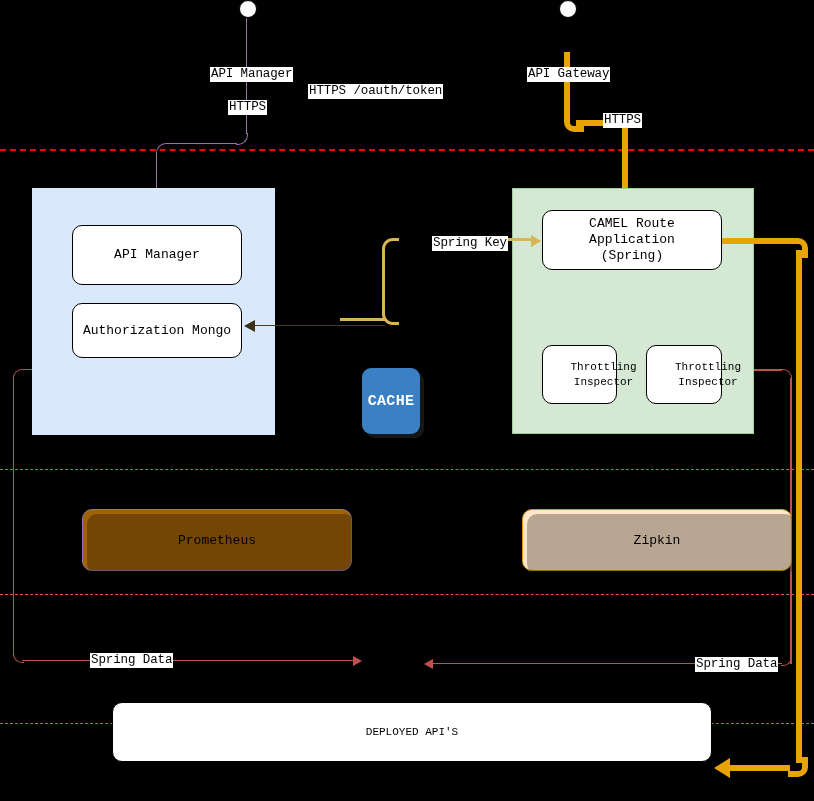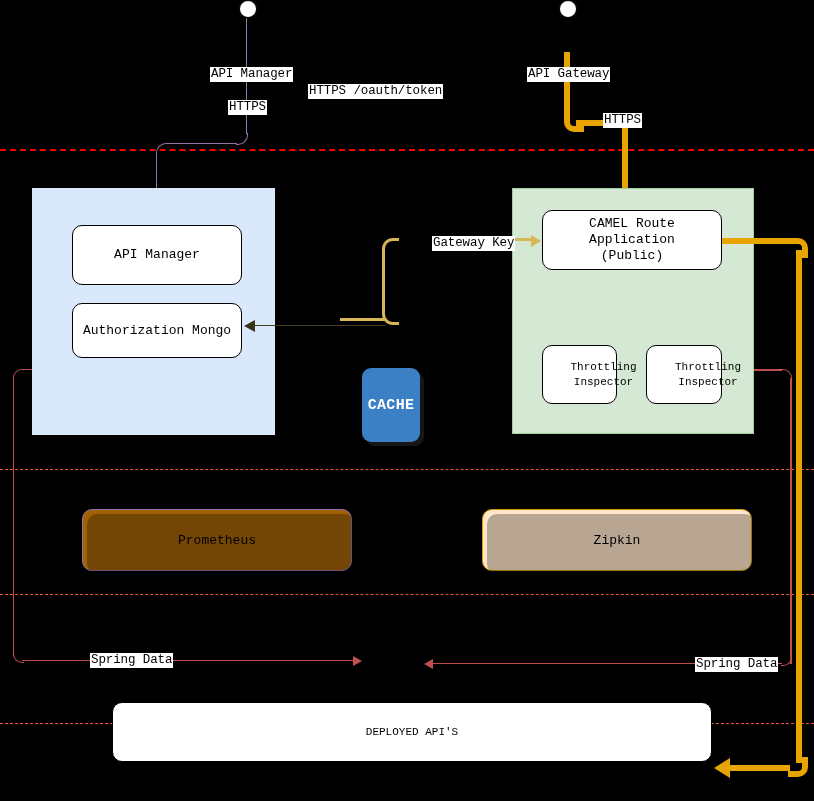--- a/index.html
+++ b/index.html
@@ -71,20 +71,21 @@
     box-sizing: border-box;
     box-shadow: 3px 3px 0 rgba(255,255,255,0.0);
   }
   .node-orange {
     background: #ffe6cc;
     border: 1px solid #d79b00;
     border-radius: 10px;
     display: flex; align-items: center; justify-content: center;
     color: #000; font-size: 13px;
     box-sizing: border-box;
+    margin-left: 40px;
   }
   .shadow-box::after {
     content: "";
     position: absolute;
     left: 4px; top: 4px; right: -4px; bottom: -4px;
     border-radius: 10px;
     background: rgba(0,0,0,0.28);
     z-index: -1;
   }
 
@@ -242,21 +243,21 @@
   <div class="abs zone-blue" style="left:32px; top:188px; width:241px; height:245px;"></div>
 
   <div class="abs node" style="left:72px; top:225px; width:170px; height:60px;">API Manager</div>
 
   <div class="abs node" style="left:72px; top:303px; width:170px; height:55px;">Authorization Mongo</div>
 
   <div class="abs zone-green" style="left:512px; top:188px; width:240px; height:244px;"></div>
 
   <div class="abs node" style="left:542px; top:210px; width:180px; height:60px; flex-direction:column;">
     <span>CAMEL Route Application</span>
-    <span>(Public)</span>
+    <span>(Spring)</span>
   </div>
 
   <div class="abs node small" style="left:542px; top:345px; width:75px; height:59px; flex-direction:column;">
     <span>Throttling</span>
     <span>Inspector</span>
   </div>
 
   <div class="abs node small" style="left:646px; top:345px; width:76px; height:59px; flex-direction:column;">
     <span>Throttling</span>
     <span>Inspector</span>
@@ -264,23 +265,23 @@
 
   <div class="ln solid-tan" style="left:432px; top:238px; width:103px; height:3.4px;"></div>
   <div class="arrow-right-tan" style="left:531px; top:235px;"></div>
   <div class="abs" style="left:382px; top:238px; width:14px; height:14px; border-left:3.4px solid #d6b656; border-top:3.4px solid #d6b656; border-top-left-radius:11px;"></div>
   <div class="ln solid-tan" style="left:382px; top:250px; width:3.4px; height:62px;"></div>
   <div class="abs" style="left:382px; top:308px; width:14px; height:14px; border-left:3.4px solid #d6b656; border-bottom:3.4px solid #d6b656; border-bottom-left-radius:11px;"></div>
   <div class="ln solid-tan" style="left:340px; top:318px; width:46px; height:3.4px;"></div>
   <div class="ln solid-dark" style="left:255px; top:325px; width:130px; height:1.4px;"></div>
   <div class="arrow-left-dark" style="left:244px; top:320px;"></div>
 
-  <div class="abs edge-label" style="left:432px; top:236px;">Gateway Key</div>
-
-  <div class="abs cache" style="left:362px; top:368px; width:58px; height:74px;">CACHE</div>
+  <div class="abs edge-label" style="left:432px; top:236px;">Spring Key</div>
+
+  <div class="abs cache" style="left:362px; top:368px; width:58px; height:66px;">CACHE</div>
 
   <div class="ln solid-gold" style="left:722px; top:238px; width:72px; height:6px;"></div>
   <div class="abs" style="left:788px; top:238px; width:14px; height:14px; border-right:6px solid #e8a400; border-top:6px solid #e8a400; border-top-right-radius:10px;"></div>
   <div class="ln solid-gold" style="left:796px; top:250px; width:6px; height:513px;"></div>
   <div class="abs" style="left:788px; top:757px; width:14px; height:14px; border-right:6px solid #e8a400; border-bottom:6px solid #e8a400; border-bottom-right-radius:10px;"></div>
   <div class="ln solid-gold" style="left:730px; top:765px; width:60px; height:6px;"></div>
   <div class="arrow-left-gold" style="left:714px; top:758px;"></div>
 
   <div class="abs" style="left:82px; top:509px; width:270px; height:62px; z-index:1;">
     <div class="node-purple shadow-box" style="position:relative; width:270px; height:62px; z-index:1;">Prometheus</div>

